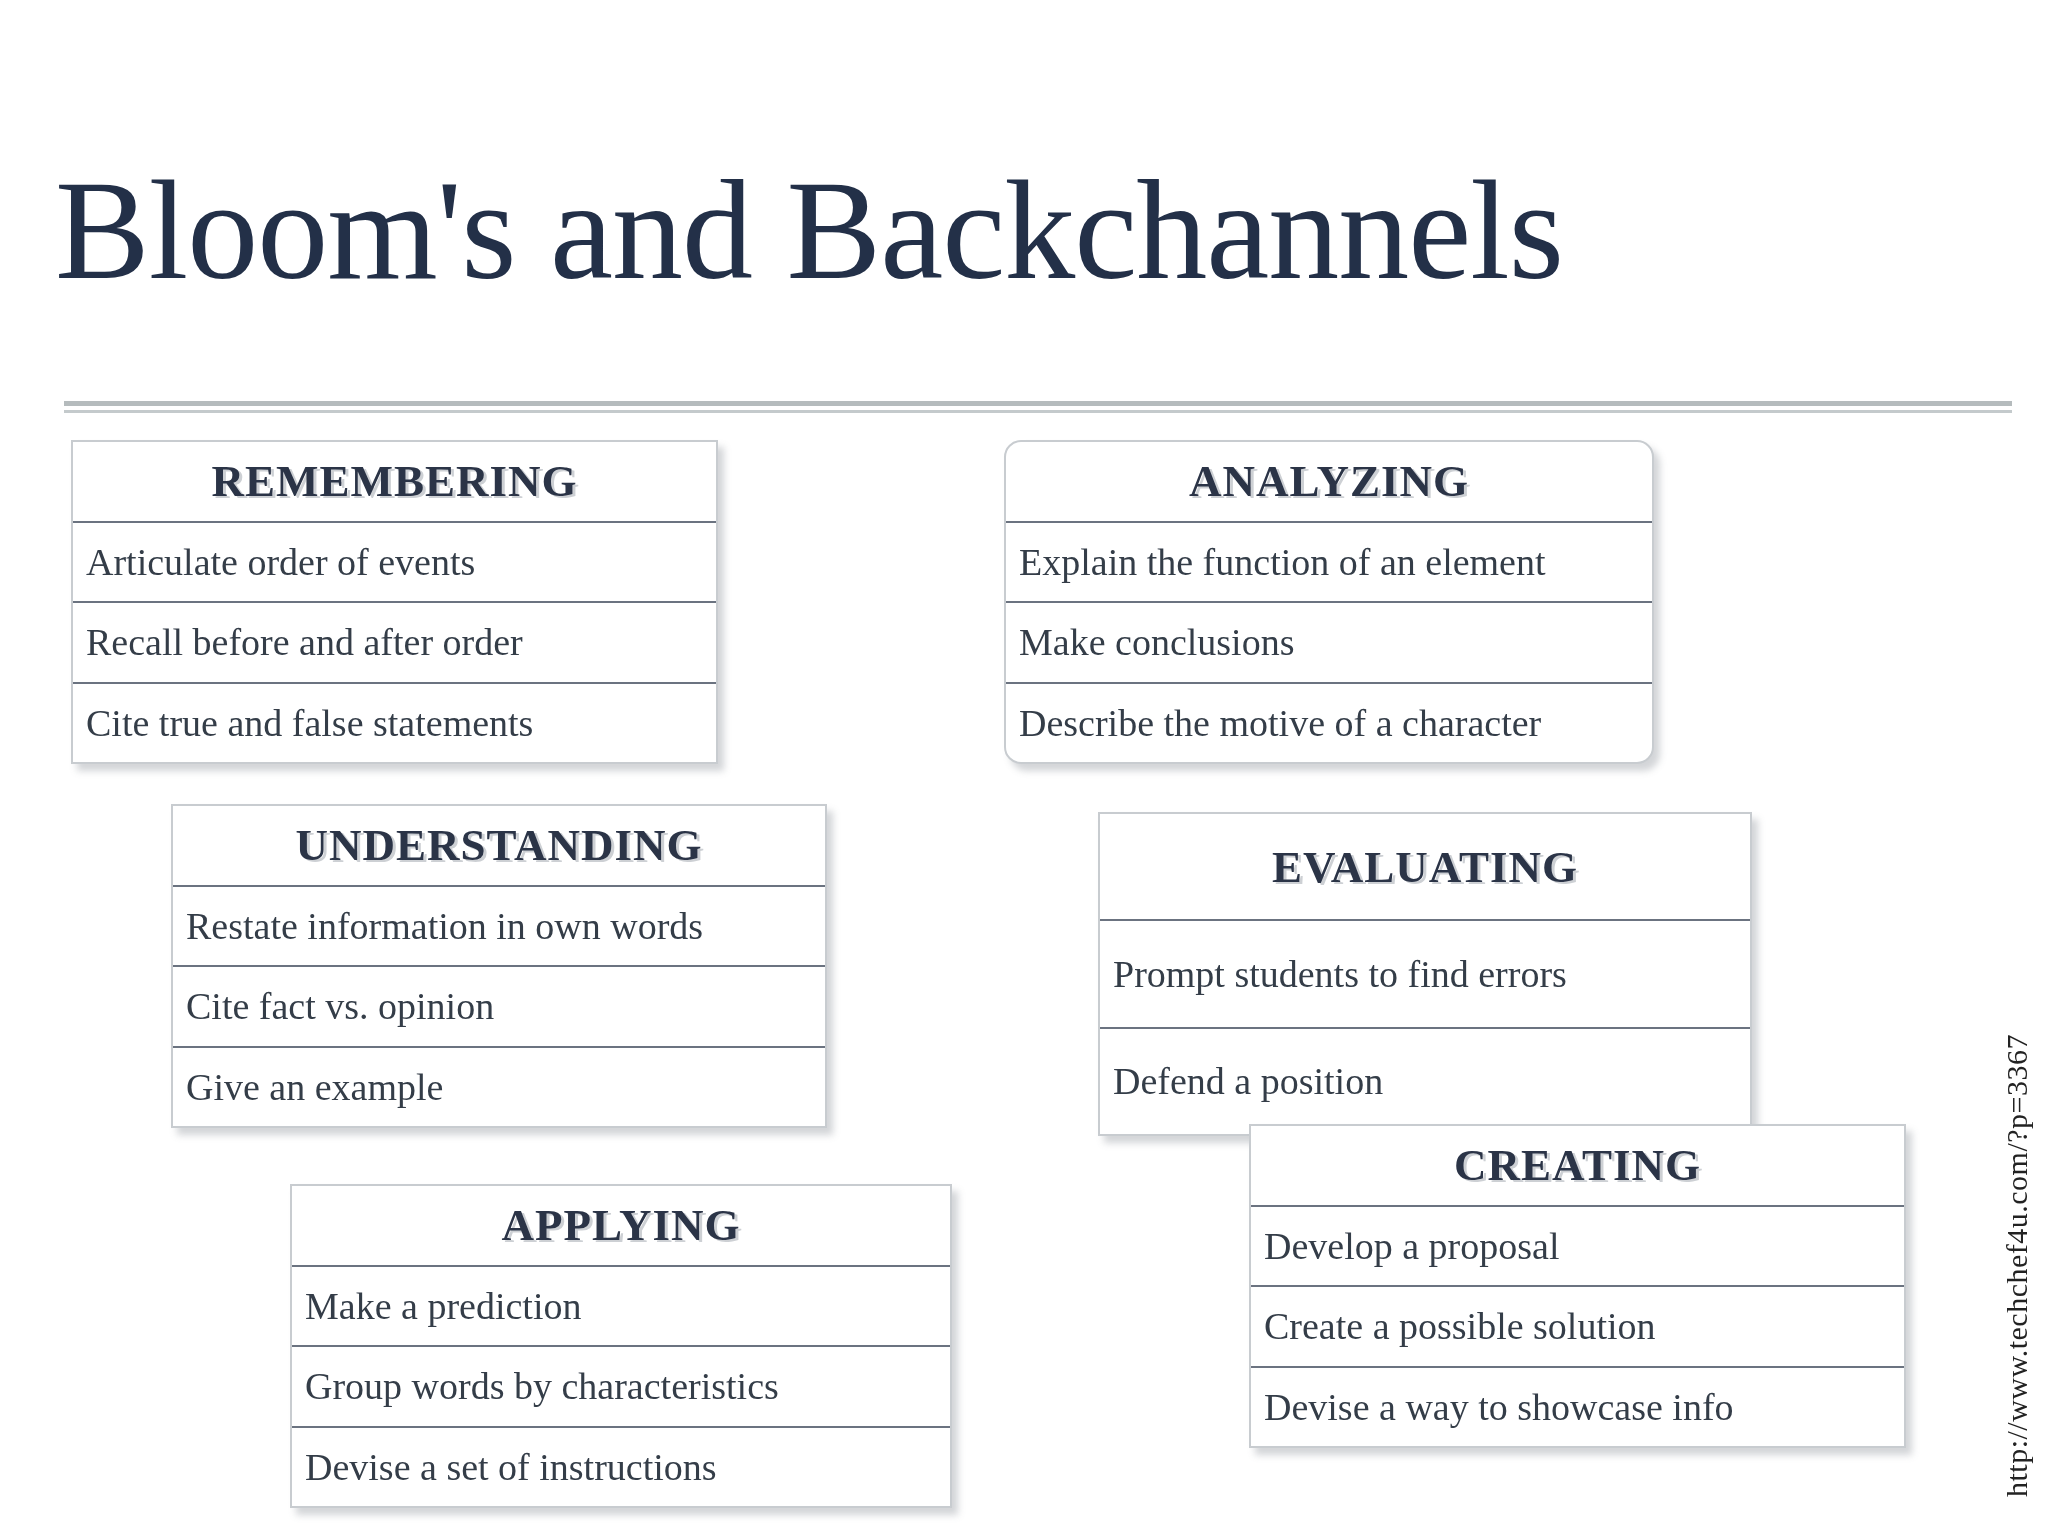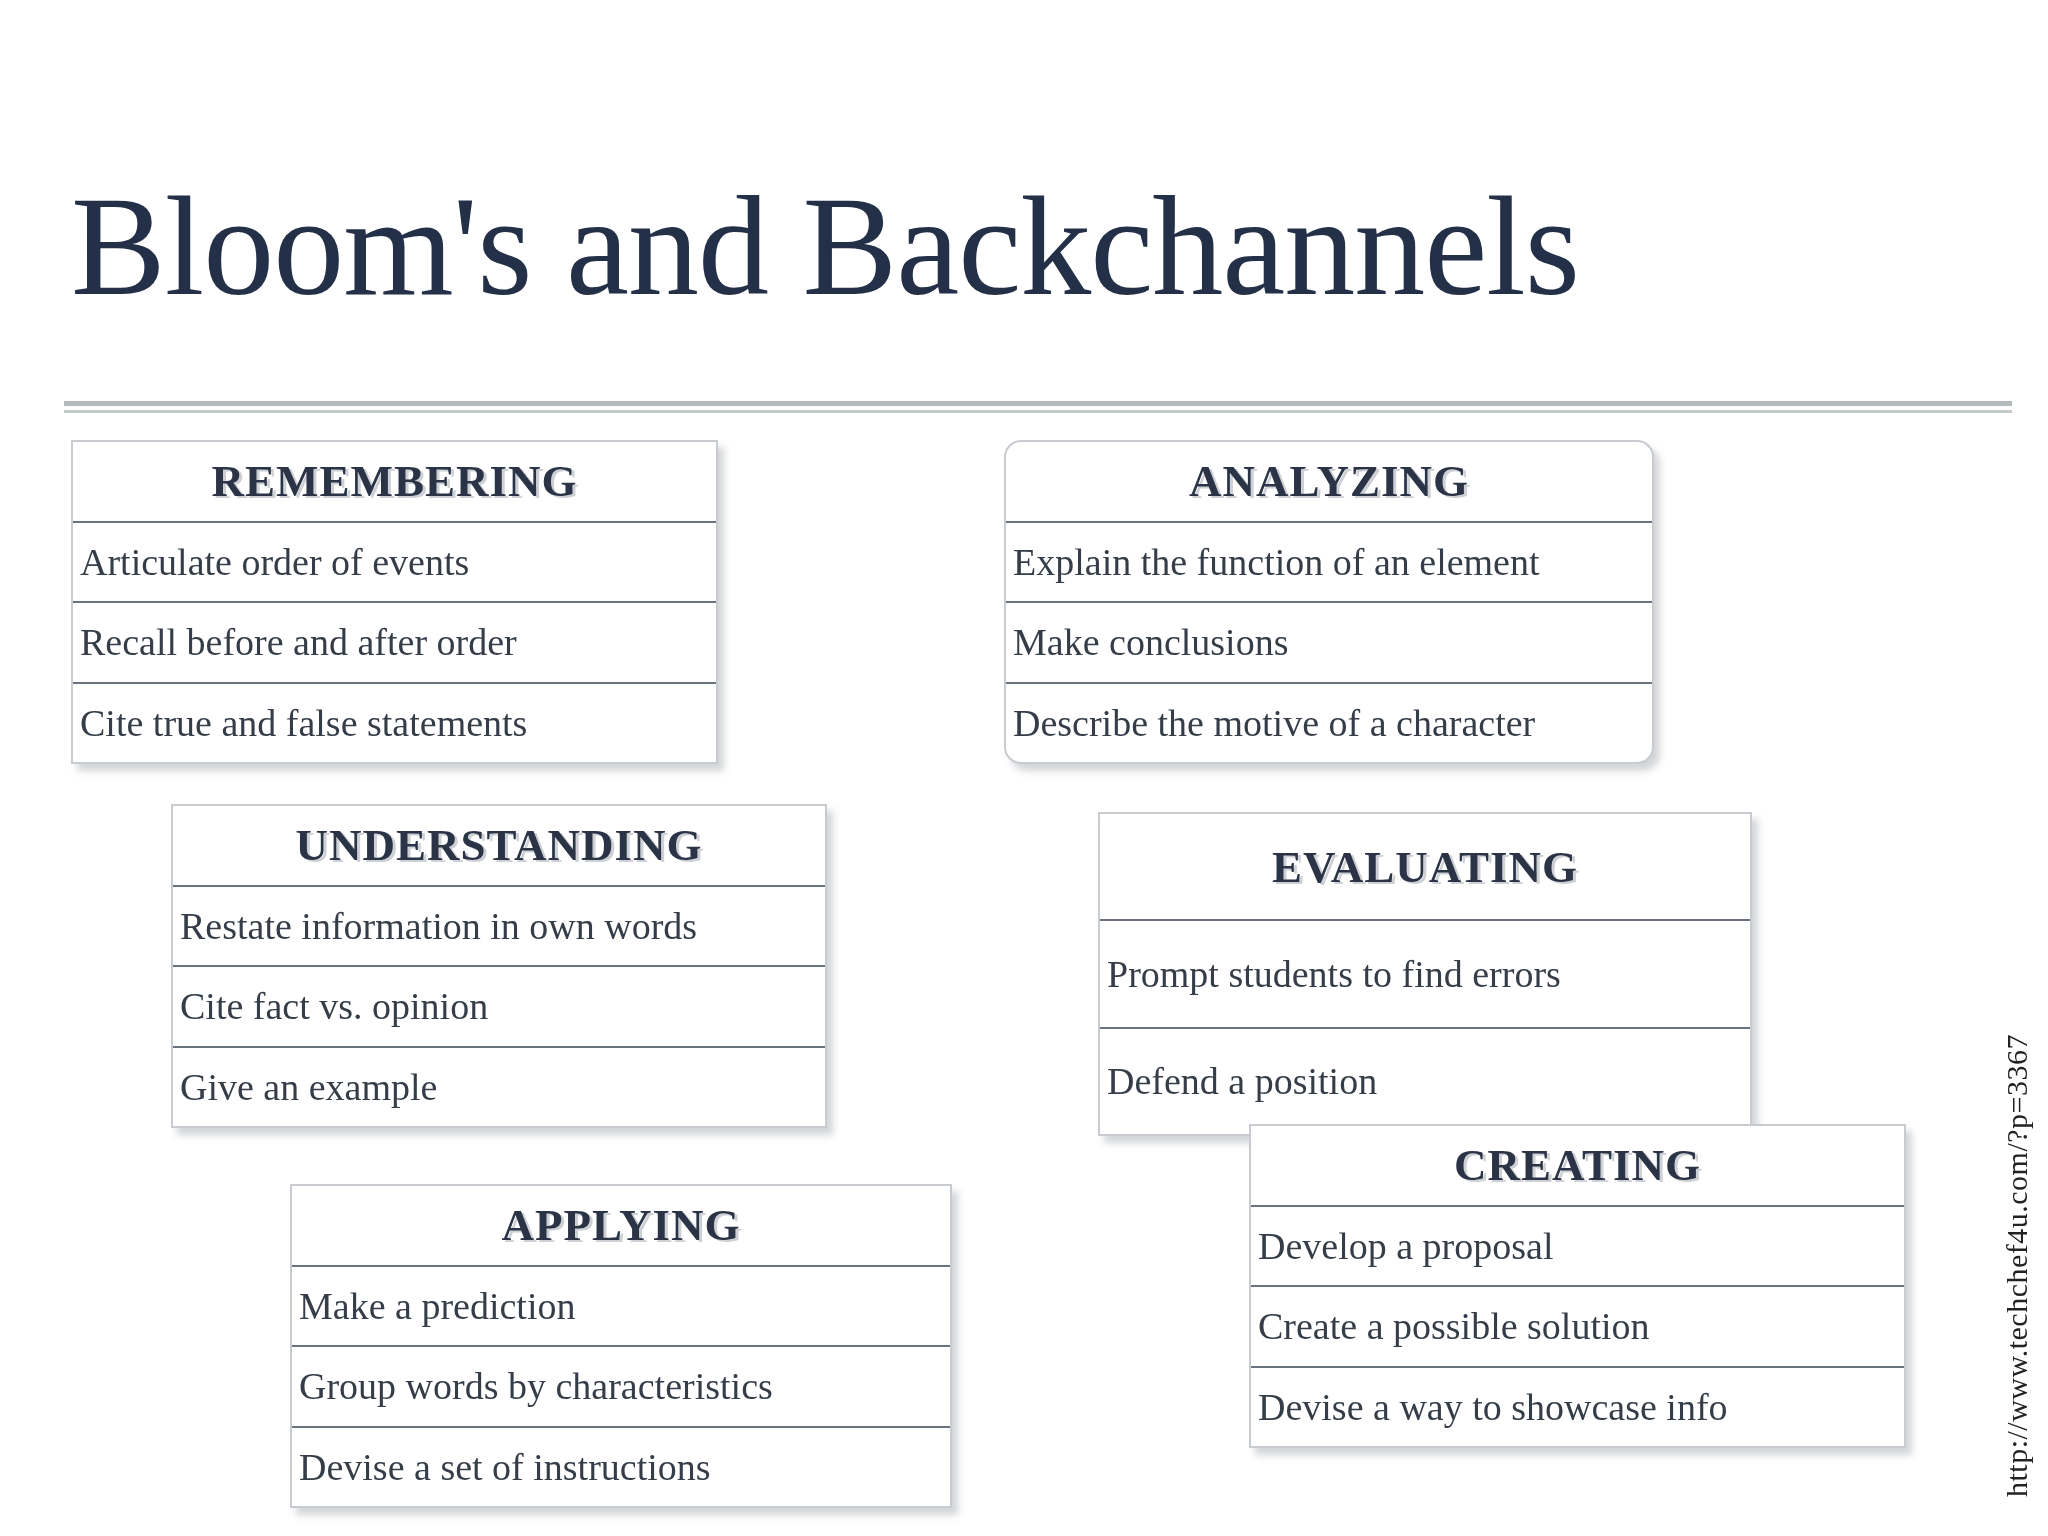--- a/index.html
+++ b/index.html
@@ -14,21 +14,21 @@
     background: var(--bg, #ffffff);
     overflow: hidden;
     font-family: "Liberation Serif", serif;
   }
 
   
   .slide-title {
     position: absolute;
     left: 55px;
     top: 148px;
-    margin: 16px;
+    margin: 0;
     font-family: "Liberation Serif", serif;
     font-weight: 400;
     font-size: 142px;
     letter-spacing: -1px;
     white-space: nowrap;
     color: var(--title, #233048);
   }
 
   
   .divider {
@@ -71,21 +71,21 @@
   }
   .bloom-table .cell.head {
     justify-content: center;
     font-weight: 700;
     font-size: 45px;
     letter-spacing: 1px;
     color: var(--header, #2b3447);
     text-shadow: 3px 2px 0 rgba(145, 150, 160, 0.45);
   }
   .bloom-table .cell.row {
-    padding-left: 7px;
+    padding-left: 13px;
     font-size: 38px;
     color: var(--body-text, #343d48);
     white-space: nowrap;
   }
 
   #table-remembering   { left: 71px;   top: 440px;  width: 647px; }
   #table-analyzing     { left: 1004px; top: 440px;  width: 650px; border-radius: 17px; }
   #table-understanding { left: 171px;  top: 804px;  width: 656px; }
   #table-evaluating    { left: 1098px; top: 812px;  width: 654px; }
   #table-applying      { left: 290px;  top: 1184px; width: 662px; }

